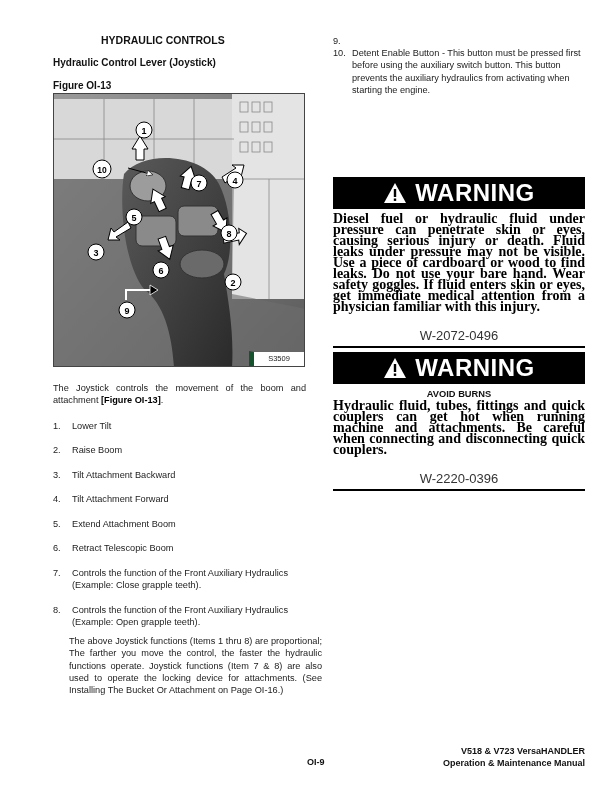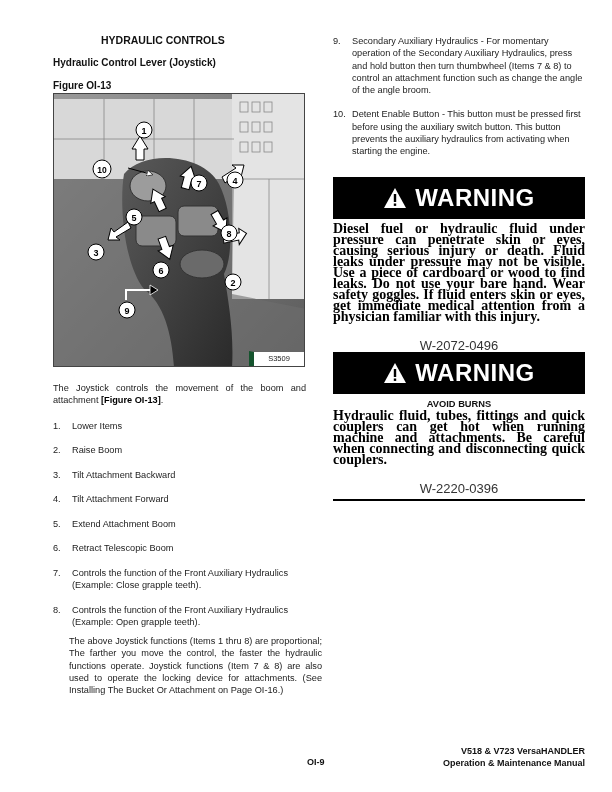--- a/index.html
+++ b/index.html
@@ -34,21 +34,21 @@
   .list li .num { position: absolute; left: 0; top: 0; }
 
   .closing { left: 53px; top: 635px; width: 253px; margin-left: 16px; }
 
   .rlist { left: 333px; top: 35px; width: 255px; margin: 0; padding: 0; list-style: none; }
   .rlist li { position: relative; padding-left: 19px; font-size: 9.2px; line-height: 12.3px; color: #222; margin-bottom: 12px; }
   .rlist li .num { position: absolute; left: 0; top: 0; }
 
   .warn-box { left: 333px; width: 252px; }
   .warn-head {
-    background: #000; color: #fff; height: 42px; display: flex;
+    background: #000; color: #fff; height: 32px; display: flex;
     align-items: center; justify-content: center; gap: 8px;
     font-weight: bold; font-size: 24px; letter-spacing: 0.5px;
   }
   .warn-head svg { display: block; }
   .warn-body { font-weight: bold; font-size: 14px; line-height: 11px; color: #000; text-align: justify; margin-top: 4px; font-family: Liberation Serif, serif; }
   .warn-sub { text-align: center; font-weight: bold; font-size: 9.3px; margin-top: 5px; }
   .warn-code { text-align: center; font-size: 13px; color: #333; margin-top: 16px; }
   .warn-rule { height: 2px; background: #000; margin-top: 3px; }
 
   .footer-page { left: 307px; top: 757px; font-weight: bold; font-size: 9px; }
@@ -164,34 +164,34 @@
     </g>
   </svg>
   <div class="fig-code">S3509</div>
 </div>
 
 <div class="abs para justify intro">
   <span>The Joystick controls the movement of the boom and attachment </span><b>[Figure OI-13]</b><span>.</span>
 </div>
 
 <ul class="abs list">
-  <li><span class="num">1.</span><span>Lower Items</span></li>
+  <li><span class="num">1.</span><span>Lower Tilt</span></li>
   <li><span class="num">2.</span><span>Raise Boom</span></li>
   <li><span class="num">3.</span><span>Tilt Attachment Backward</span></li>
   <li><span class="num">4.</span><span>Tilt Attachment Forward</span></li>
   <li><span class="num">5.</span><span>Extend Attachment Boom</span></li>
   <li><span class="num">6.</span><span>Retract Telescopic Boom</span></li>
   <li><span class="num">7.</span><span>Controls the function of the Front Auxiliary Hydraulics (Example: Close grapple teeth).</span></li>
   <li><span class="num">8.</span><span>Controls the function of the Front Auxiliary Hydraulics (Example: Open grapple teeth).</span></li>
 </ul>
 
 <div class="abs para justify closing">The above Joystick functions (Items 1 thru 8) are proportional; The farther you move the control, the faster the hydraulic functions operate. Joystick functions (Item 7 &amp; 8) are also used to operate the locking device for attachments. (See Installing The Bucket Or Attachment on Page OI-16.)</div>
 
 <ul class="abs rlist">
-  <li><span class="num">9.</span><span>Secondary Auxiliary Hydraulics - For momentary operation of the Secondary Auxiliary Hydraulics, press and hold button then turn thumbwheel (Items 7 &amp; 8) to control an attachment function such as change the angle of the angle broom.</span></li>
+  <li><span class="num">9.</span></li>
   <li><span class="num">10.</span><span>Detent Enable Button - This button must be pressed first before using the auxiliary switch button. This button prevents the auxiliary hydraulics from activating when starting the engine.</span></li>
 </ul>
 
 <div class="abs warn-box" style="top:177px;">
   <div class="warn-head">
     <svg width="24" height="22" viewBox="0 0 24 22">
       <path d="M12,1 L23,21 L1,21 z" fill="#fff"></path>
       <rect x="10.8" y="7" width="2.4" height="8" fill="#000"></rect>
       <rect x="10.8" y="16.5" width="2.4" height="2.4" fill="#000"></rect>
     </svg>

